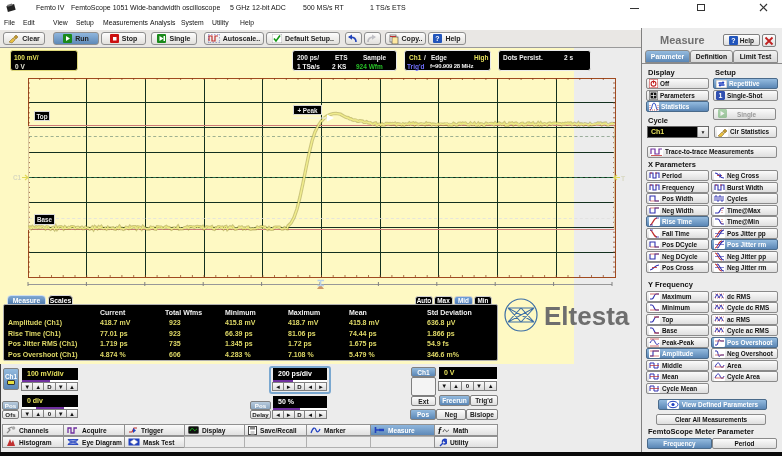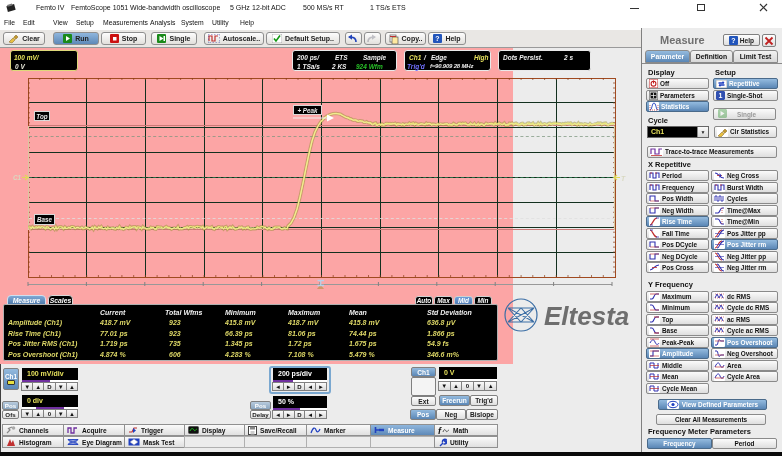--- a/index.html
+++ b/index.html
@@ -5,21 +5,21 @@
 #win{position:absolute;left:0;top:0;width:782px;height:456px;background:#ececec;}
 .abs{position:absolute;}
 
 #titlebar{left:0;top:0;width:782px;height:16px;background:#fff;font-size:8px;color:#111;}
 #menubar{left:0;top:16px;width:782px;height:14px;background:#fff;font-size:8px;color:#111;}
 #toolbar{left:0;top:30px;width:641px;height:18px;background:#e9e7e4;border-bottom:1px solid #9a9a9a;}
 .tbtn{position:absolute;top:2px;height:13px;background:linear-gradient(#fdfdfd,#e2e0dc);border:1px solid #8f8f8f;border-radius:3px;font-size:7px;font-weight:bold;color:#222;display:flex;align-items:center;justify-content:center;gap:3px;}
 .tbtn.blue{background:linear-gradient(#8fb6dd,#5e89b8);}
 .menu-item{position:absolute;top:3px;font-size:6.8px;color:#111;}
 
-#scope{left:0;top:48px;width:513px;height:316px;background:#fca5a5;font-style:italic;}
+#scope{left:0;top:48px;width:574px;height:316px;background:#fef9c3;}
 .sbox{position:absolute;border:1px solid #e9e9e9;border-radius:3px;background:#000;font-size:6.5px;font-weight:bold;color:#eee;line-height:7px;padding:0;}
 .yel{color:#e6e15c;}
 .grn{color:#28c028;}
 .blu{color:#7070ff;}
 .wavlabel{position:absolute;border:1px solid #d8d8d8;background:#000;color:#e8e8e8;font-size:6.3px;font-weight:bold;text-align:center;}
 
 #mtable{position:absolute;left:3px;top:256px;width:495px;height:57px;border:1px solid #b0b0b0;border-radius:2px;background:#000;}
 .mhdr{position:absolute;color:#f0f0f0;font-size:7px;font-weight:bold;}
 .mrow{position:absolute;color:#ded867;font-size:7px;font-weight:bold;}
 .mtab{position:absolute;font-size:6.8px;font-weight:bold;color:#fff;border-radius:4px 4px 0 0;}
@@ -682,21 +682,21 @@
         </svg>
         <span>Clr Statistics</span>
       </div>
       <div class="pbtn " style="left:5px;top:117.5px;width:130px;height:12px">
         <svg width="13" height="9">
           <path d="M1 7 V2 H5 V7 H9 V2 H12" stroke="#7030a0" stroke-width="1.2" fill="none"></path>
           <path d="M1 8.5 H12" stroke="#c03030" stroke-width="0.8"></path>
         </svg>
         <span>Trace-to-trace Measurements</span>
       </div>
-      <div class="plabel" style="left:6px;top:132px">X Repetitive</div>
+      <div class="plabel" style="left:6px;top:132px">X Parameters</div>
       <div class="pbtn " style="left:4px;top:142.0px;width:63px;height:11px">
         <svg width="11" height="9">
           <path d="M1 7 V2 H4 V7 H7 V2 H10 V7" stroke="#3030b0" stroke-width="1.1" fill="none"></path>
           <path d="M1 2 h2 M6 2 h2" stroke="#c03030" stroke-width="0.8"></path>
         </svg>
         <span>Period</span>
       </div>
       <div class="pbtn " style="left:4px;top:153.5px;width:63px;height:11px">
         <svg width="11" height="9">
           <path d="M1 7 V2 H4 V7 H7 V2 H10 V7" stroke="#3030b0" stroke-width="1.1" fill="none"></path>
@@ -943,21 +943,21 @@
       <div class="pbtn blue ctr" style="left:16px;top:371px;width:109px;height:11px;gap:3px">
         <svg width="12" height="9">
           <ellipse cx="6" cy="4.5" rx="5" ry="3.2" fill="#fff" stroke="#2040c0" stroke-width="1"></ellipse>
           <circle cx="6" cy="4.5" r="1.6" fill="#2040c0"></circle>
         </svg>
         <span>View Defined Parameters</span>
       </div>
       <div class="pbtn ctr" style="left:14px;top:385.5px;width:110px;height:11px">
         <span>Clear All Measurements</span>
       </div>
-      <div class="plabel" style="left:6px;top:399px">Frequency Meter Parameters</div>
+      <div class="plabel" style="left:6px;top:399px">FemtoScope Meter Parameter</div>
       <div class="pbtn blue ctr" style="left:5px;top:410px;width:65px;height:11px">
         <span>Frequency</span>
       </div>
       <div class="pbtn ctr" style="left:70px;top:410px;width:65px;height:11px">
         <span>Period</span>
       </div>
     </div>
     <div class="abs" style="left:0;top:364px;width:1px;height:88px;background:#404040"></div>
     <div class="abs" id="bottomstrip"></div>
   </div>

